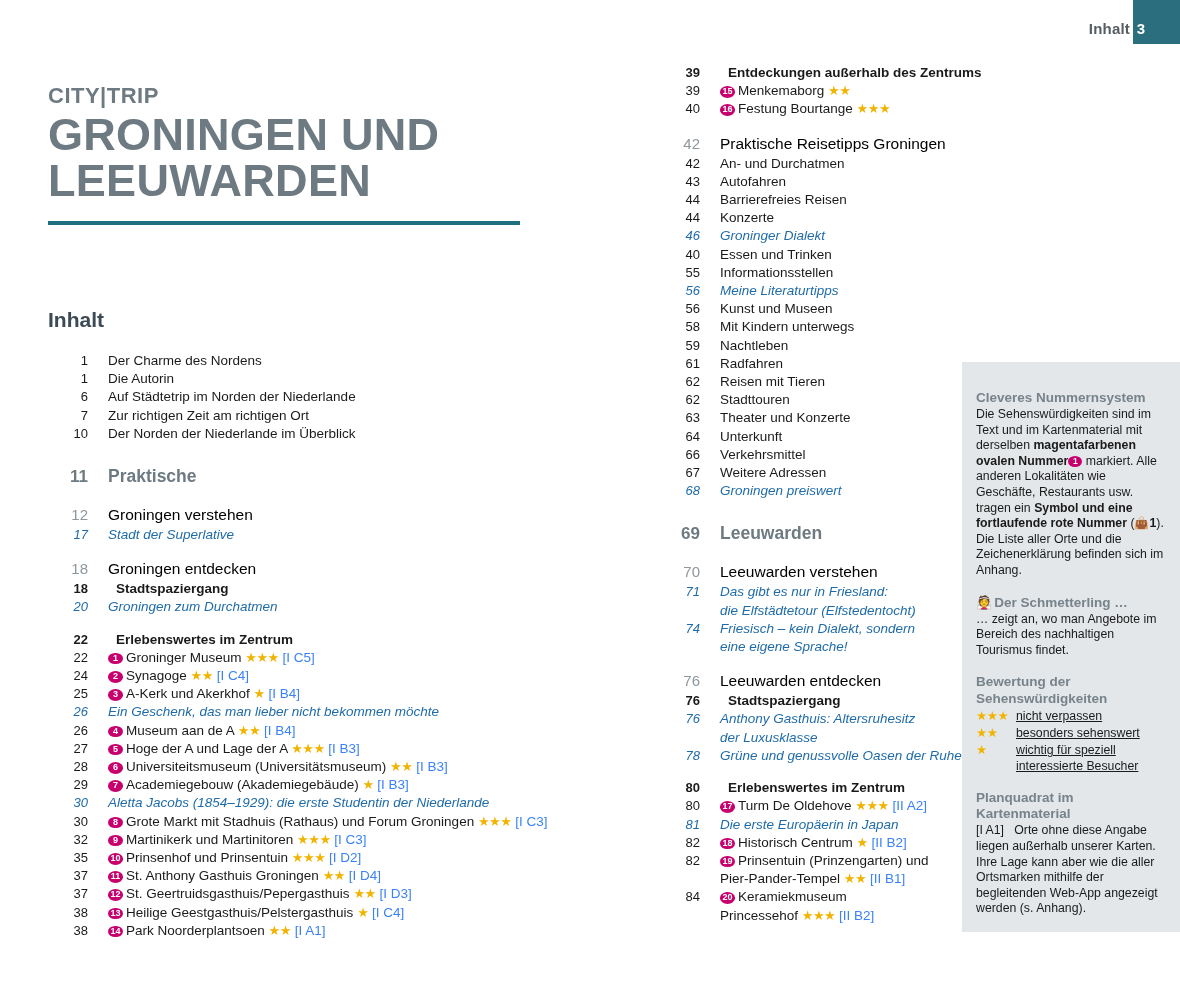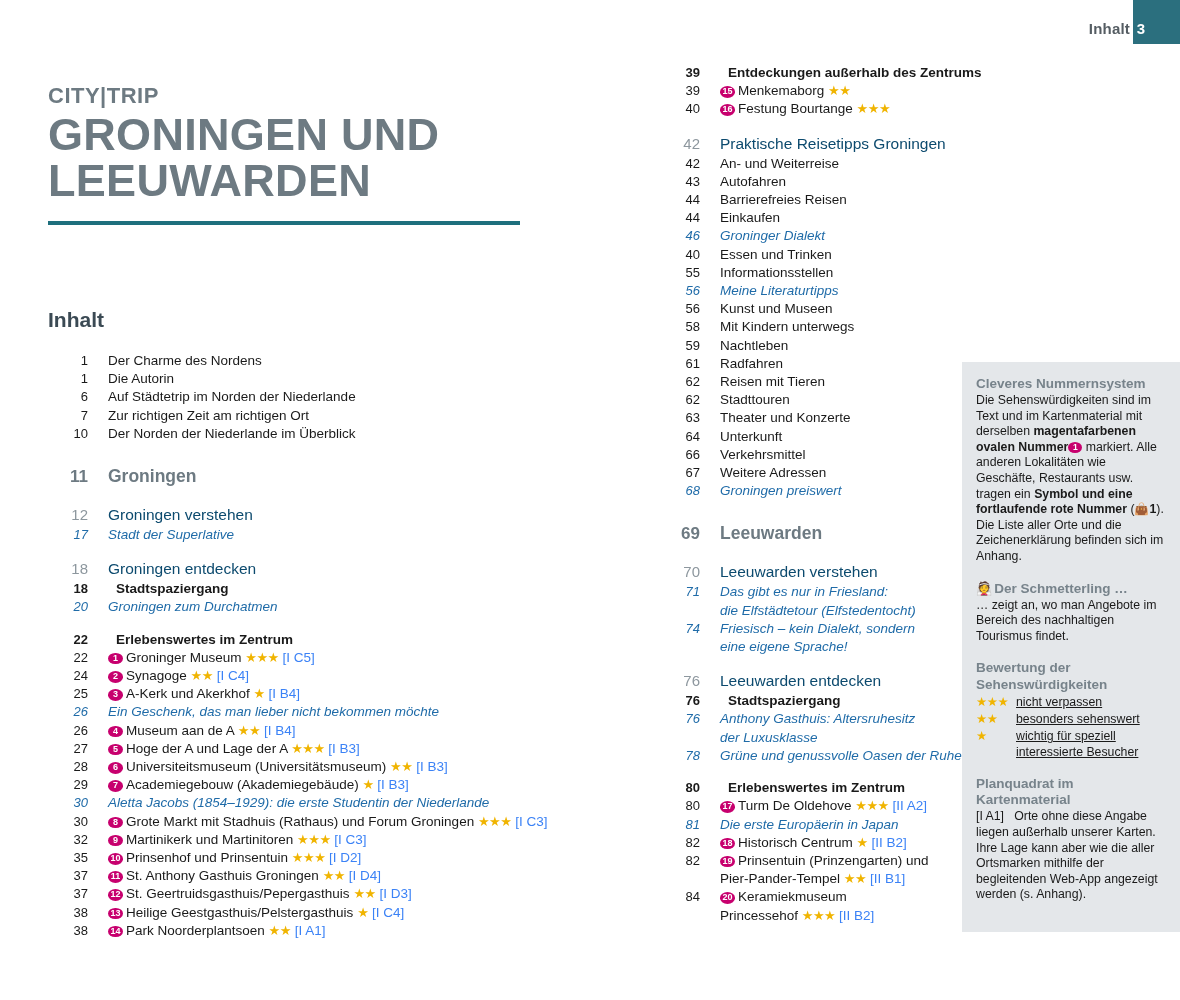--- a/index.html
+++ b/index.html
@@ -66,21 +66,21 @@
     margin-left:20px;font-size:13.5px;color:#1a1a1a;
     white-space:nowrap;
   }
 
   
   .r-part .pg{font-size:17px;font-weight:bold;color:#6d7a82;}
   .r-part .txt{font-size:17.5px;font-weight:bold;color:#6d7a82;}
   .r-part{line-height:26px;}
 
   .r-chapter .pg{font-size:15px;color:#8d979e;}
-  .r-chapter .txt{font-size:15.5px;color:#0c4a6e;}
+  .r-chapter .txt{font-size:15.5px;color:#000000;}
   .r-chapter{line-height:22px;}
 
   .r-sub .pg{font-weight:bold;}
   .r-sub .txt{font-weight:bold;padding-left:8px;}
 
   .r-italic .pg{font-style:italic;color:#1f6ba8;}
   .r-italic .txt{font-style:italic;color:#1f6ba8;}
 
   .spacer{height:14px;}
   .spacer-lg{height:20px;}
@@ -100,21 +100,21 @@
   }
   .stars{color:#f0b400;letter-spacing:-.5px;font-size:13px;}
   .plq{color:#3b82f6;}
 
   
   #sidebar{
     position:absolute;left:962px;top:362px;
     width:218px;height:570px;
     background:#e4e7ea;
     box-sizing:border-box;
-    padding:14px 14px 10px 14px;
+    padding:28px 14px 10px 14px;
   }
   .sb-h{
     font-size:13.5px;font-weight:bold;color:#77838b;
     line-height:16px;margin-bottom:1px;
   }
   .sb-p{
     font-size:12.3px;color:#1a1a1a;line-height:15.6px;
   }
   .sb-p b{font-weight:bold;}
   .sb-gap{height:16px;}
@@ -167,21 +167,21 @@
       <span class="pg">7</span>
       <span class="txt">Zur richtigen Zeit am richtigen Ort</span>
     </div>
     <div class="row r-entry">
       <span class="pg">10</span>
       <span class="txt">Der Norden der Niederlande im Überblick</span>
     </div>
     <div class="spacer-lg"></div>
     <div class="row r-part">
       <span class="pg">11</span>
-      <span class="txt">Groningen</span>
+      <span class="txt">Praktische</span>
     </div>
     <div class="spacer"></div>
     <div class="row r-chapter">
       <span class="pg">12</span>
       <span class="txt">Groningen verstehen</span>
     </div>
     <div class="row r-italic">
       <span class="pg">17</span>
       <span class="txt">Stadt der Superlative</span>
     </div>
@@ -281,33 +281,33 @@
       <span class="pg">40</span>
       <span class="txt"><span class="badge">16</span>Festung Bourtange <span class="stars">★★★</span></span>
     </div>
     <div class="spacer"></div>
     <div class="row r-chapter">
       <span class="pg">42</span>
       <span class="txt">Praktische Reisetipps Groningen</span>
     </div>
     <div class="row r-entry">
       <span class="pg">42</span>
-      <span class="txt">An- und Weiterreise</span>
+      <span class="txt">An- und Durchatmen</span>
     </div>
     <div class="row r-entry">
       <span class="pg">43</span>
       <span class="txt">Autofahren</span>
     </div>
     <div class="row r-entry">
       <span class="pg">44</span>
       <span class="txt">Barrierefreies Reisen</span>
     </div>
     <div class="row r-entry">
       <span class="pg">44</span>
-      <span class="txt">Einkaufen</span>
+      <span class="txt">Konzerte</span>
     </div>
     <div class="row r-italic">
       <span class="pg">46</span>
       <span class="txt">Groninger Dialekt</span>
     </div>
     <div class="row r-entry">
       <span class="pg">40</span>
       <span class="txt">Essen und Trinken</span>
     </div>
     <div class="row r-entry">

